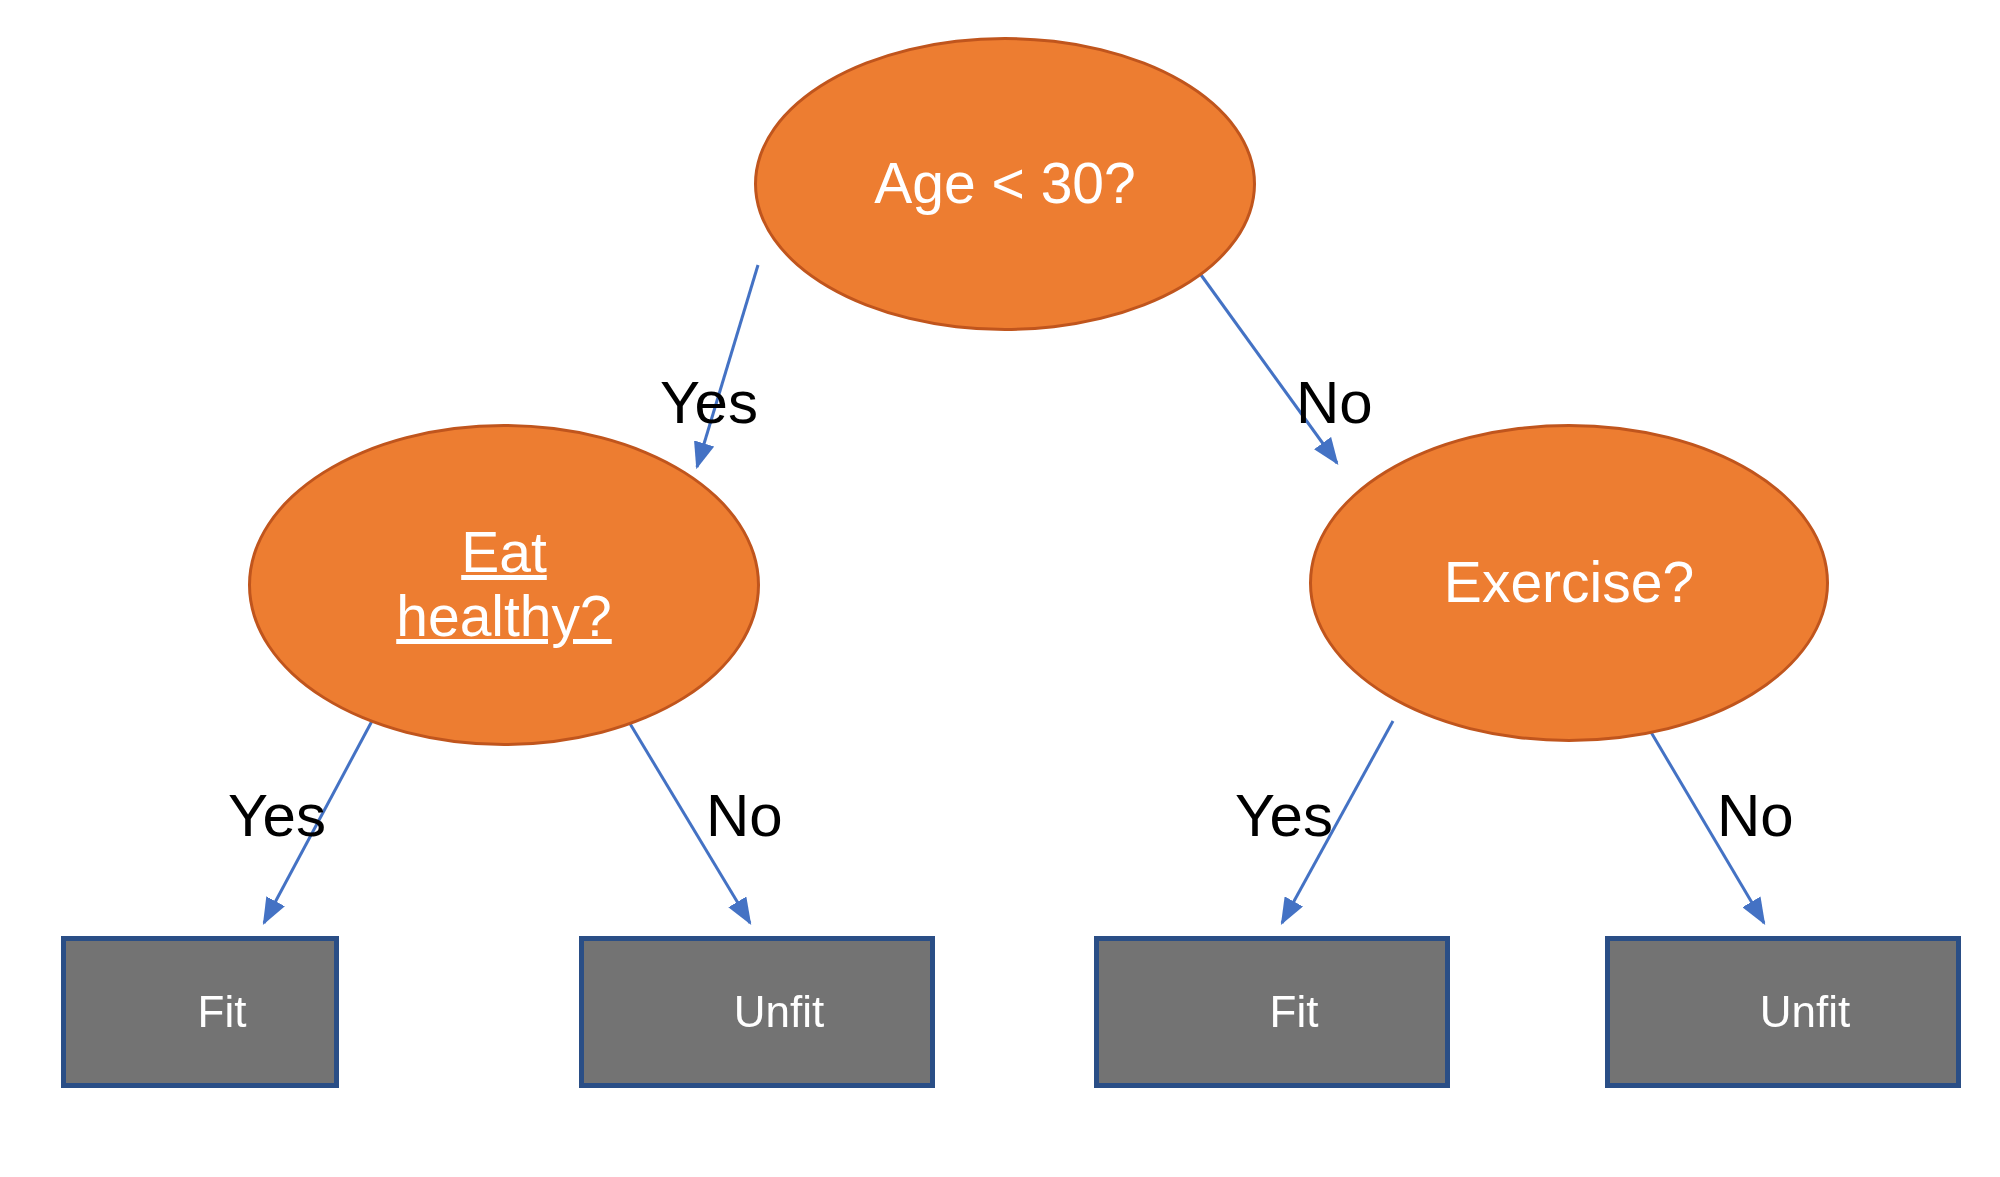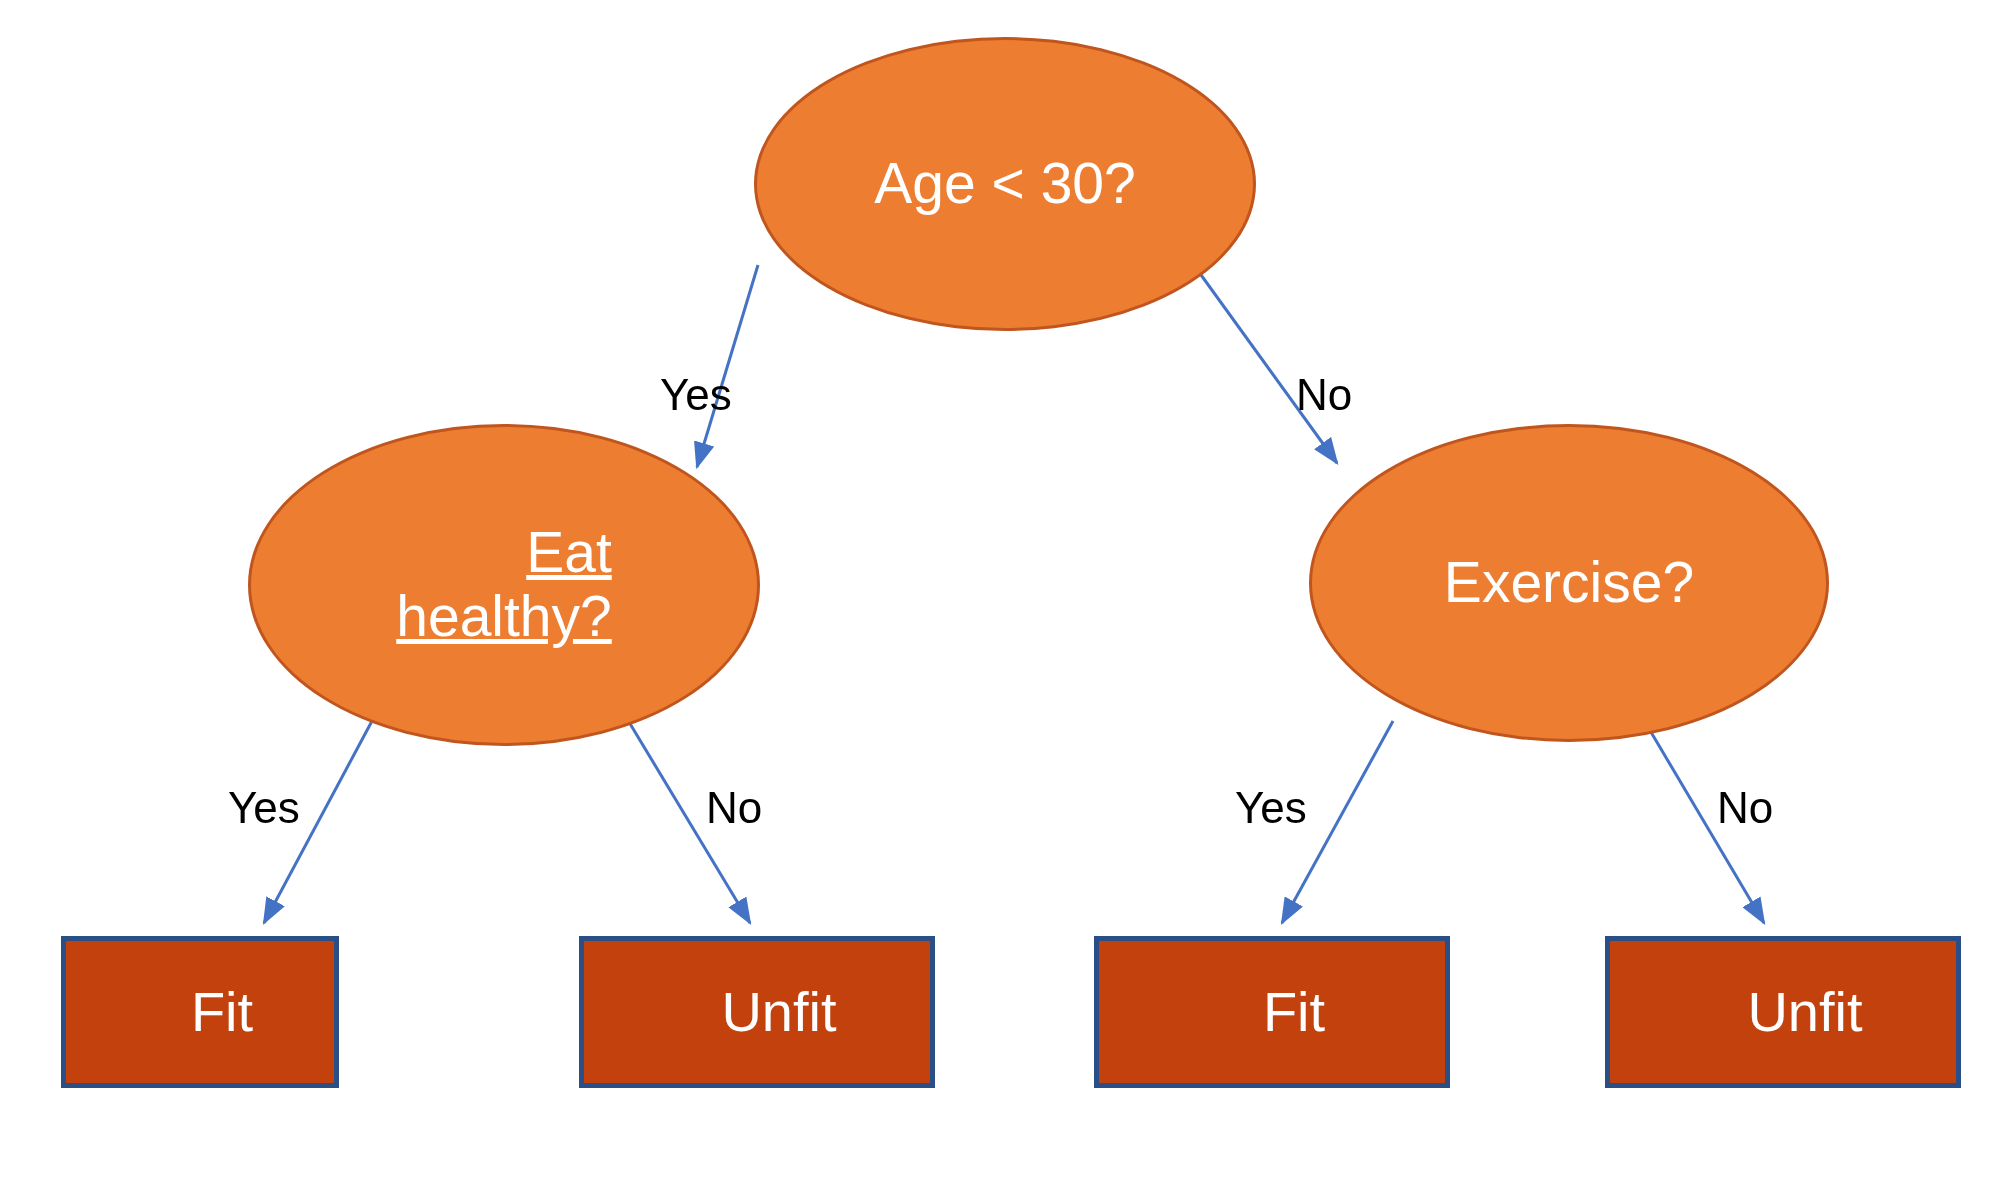--- a/index.html
+++ b/index.html
@@ -25,41 +25,41 @@
     width: 2000px;
     height: 1177px;
     pointer-events: none;
   }
   .node {
     position: absolute;
     box-sizing: border-box;
     display: flex;
     align-items: center;
     justify-content: center;
-    text-align: right;
+    text-align: center;
     color: #ffffff;
     line-height: 1.12;
     white-space: pre-line;
   }
   .node-decision {
     background: #ED7D31;
     border: 3px solid #C0551D;
     border-radius: 50%;
     font-size: 57px;
   }
   .node-leaf {
-    background: #c2410c;
+    background: #737373;
     border: 5px solid #2A4E86;
-    font-size: 56px;
+    font-size: 44px;
     padding-left: 44px;
   }
   .edge-label {
     position: absolute;
     color: #000000;
-    font-size: 44px;
+    font-size: 60px;
     line-height: 1;
     white-space: nowrap;
   }
 </style>
 </head>
 <body>
 
 <div id="canvas">
 
   <svg id="edges" viewBox="0 0 2000 1177" width="2000" height="1177" xmlns="http://www.w3.org/2000/svg">

